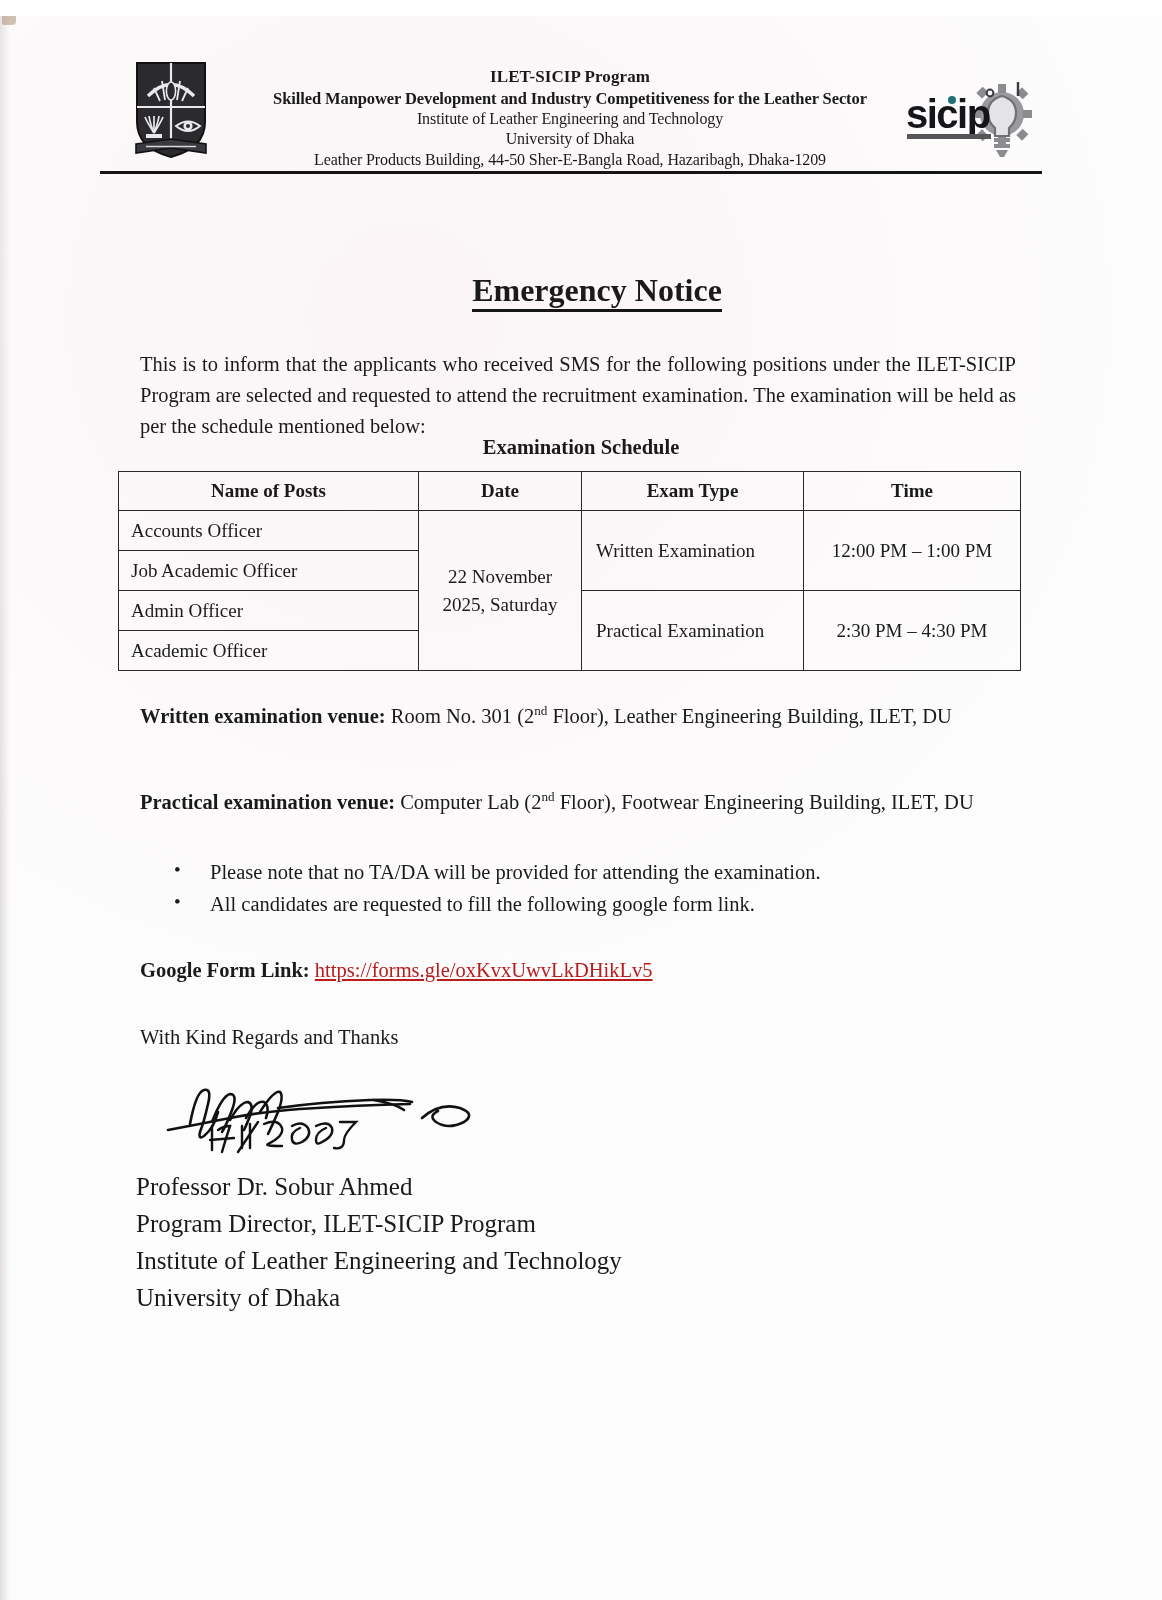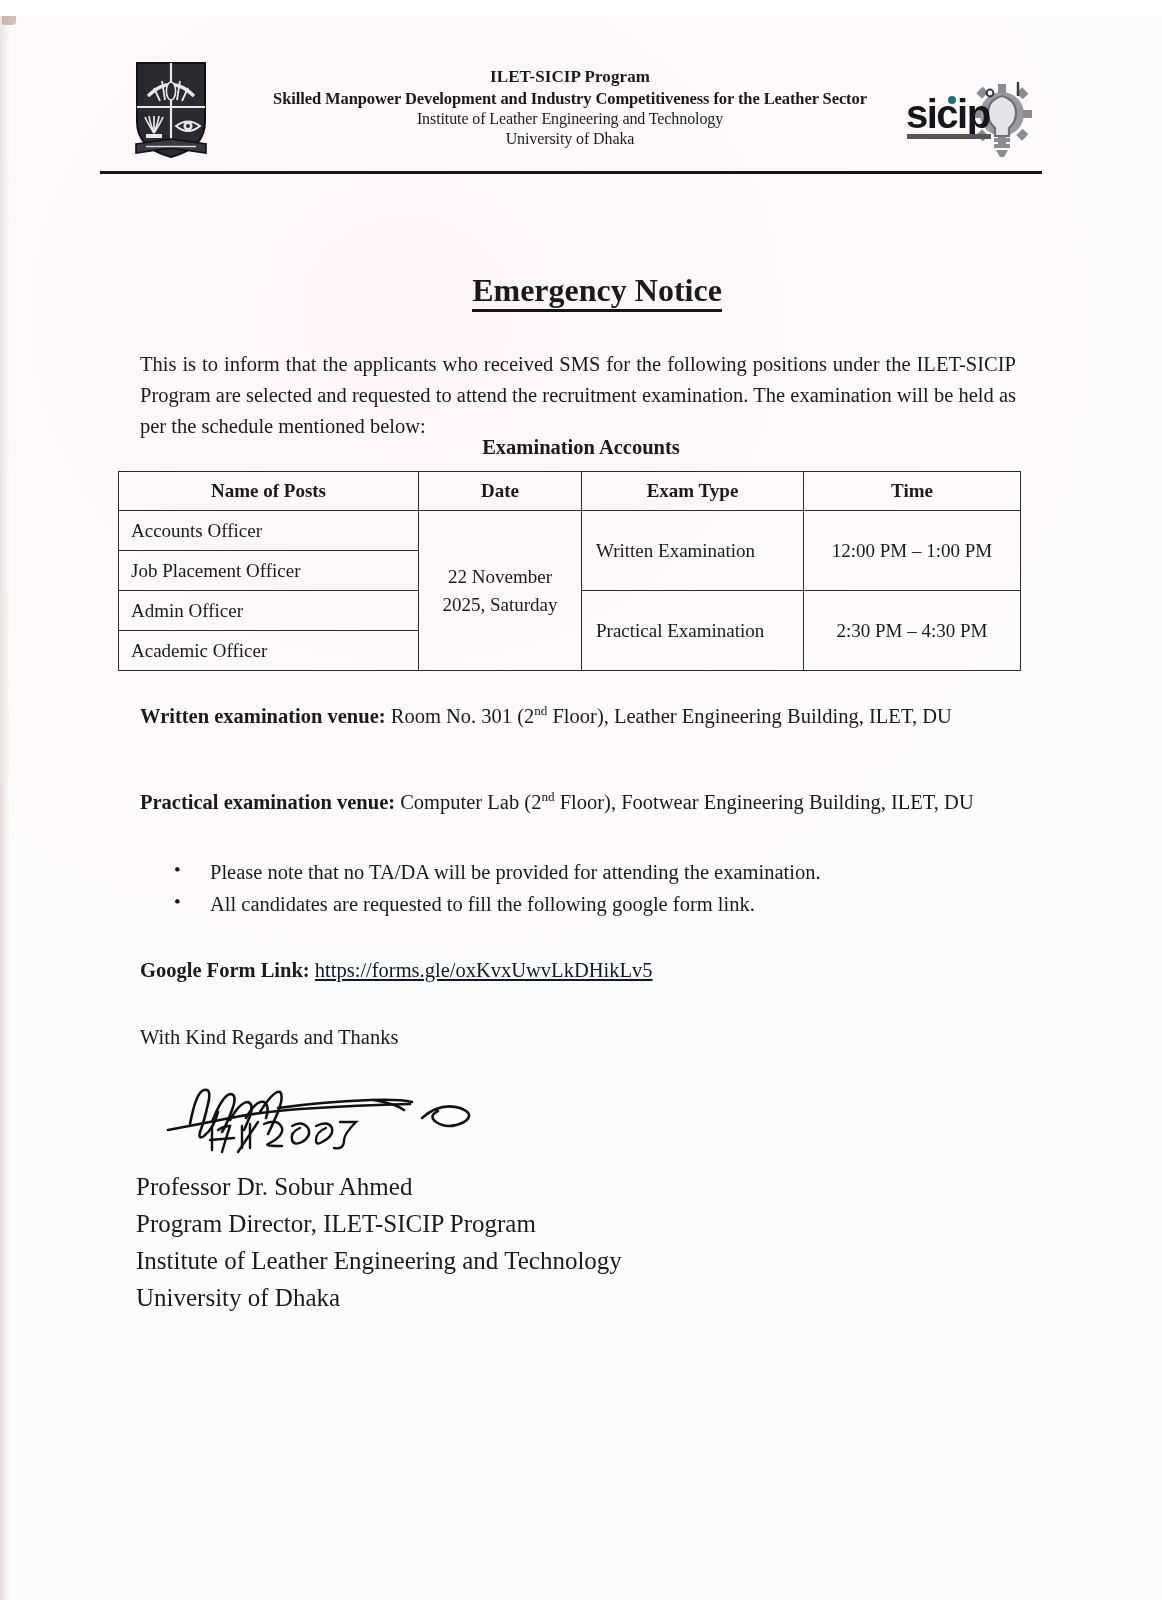--- a/index.html
+++ b/index.html
@@ -215,21 +215,21 @@
 
   
   .form-link {
     position: absolute;
     left: 140px; top: 922px;
     width: 876px;
     font-size: 20.5px;
   }
   .form-link b { font-weight: bold; }
   .form-link a {
-    color: #0f172a;
+    color: #b91c1c;
     text-decoration: underline;
     text-align: center;
   }
 
   
   .regards {
     position: absolute;
     left: 140px; top: 1010px;
     font-size: 20.5px;
   }
@@ -286,20 +286,21 @@
           <line x1="14" y1="86.5" x2="64" y2="86.5"></line>
         </g>
       </svg>
     </div>
 
     <div class="header-text">
       <div class="hline1">ILET-SICIP Program</div>
       <div class="hline2">Skilled Manpower Development and Industry Competitiveness for the Leather Sector</div>
       <div class="hline3">Institute of Leather Engineering and Technology</div>
       <div class="hline4">University of Dhaka</div>
+      <div class="hline5">Leather Products Building, 44-50 Sher-E-Bangla Road, Hazaribagh, Dhaka-1209</div>
     </div>
 
     <div class="sicip-logo">
       <svg viewBox="0 0 150 92" width="150" height="92">
 
         <g fill="#9a9a9e">
           <circle cx="112" cy="44" r="22"></circle>
         </g>
         <g fill="#8c8c90">
           <rect x="108" y="14" width="8" height="9"></rect>
@@ -332,21 +333,21 @@
 
   <div class="header-rule"></div>
 
 
   <div class="notice-title">
     <span>Emergency Notice</span>
   </div>
 
   <p class="intro">This is to inform that the applicants who received SMS for the following positions under the ILET-SICIP Program are selected and requested to attend the recruitment examination. The examination will be held as per the schedule mentioned below:</p>
 
-  <div class="sched-title">Examination Accounts</div>
+  <div class="sched-title">Examination Schedule</div>
 
   <table class="schedule">
     <colgroup>
       <col class="c-post">
         <col class="c-date">
         <col class="c-type">
         <col class="c-time">
     </colgroup>
     <thead>
       <tr>
@@ -360,21 +361,21 @@
       <tr>
         <td class="post">Accounts Officer</td>
         <td class="date" rowspan="4">
           <span>22 November</span><br>
           <span>2025, Saturday</span>
         </td>
         <td class="etype" rowspan="2">Written Examination</td>
         <td class="time" rowspan="2">12:00 PM – 1:00 PM</td>
       </tr>
       <tr>
-        <td class="post">Job Placement Officer</td>
+        <td class="post">Job Academic Officer</td>
       </tr>
       <tr>
         <td class="post">Admin Officer</td>
         <td class="etype" rowspan="2">Practical Examination</td>
         <td class="time" rowspan="2">2:30 PM – 4:30 PM</td>
       </tr>
       <tr>
         <td class="post">Academic Officer</td>
       </tr>
     </tbody>

